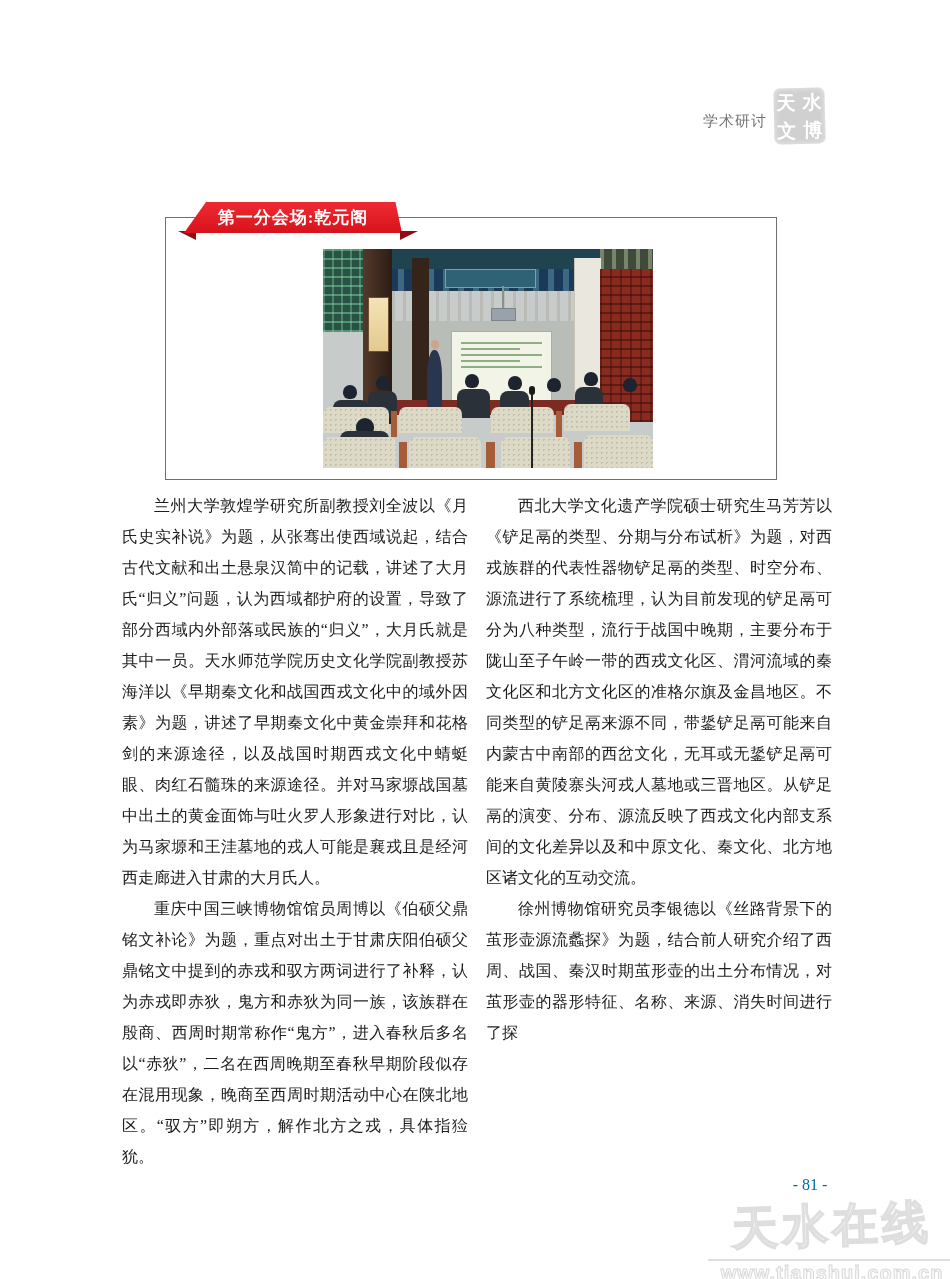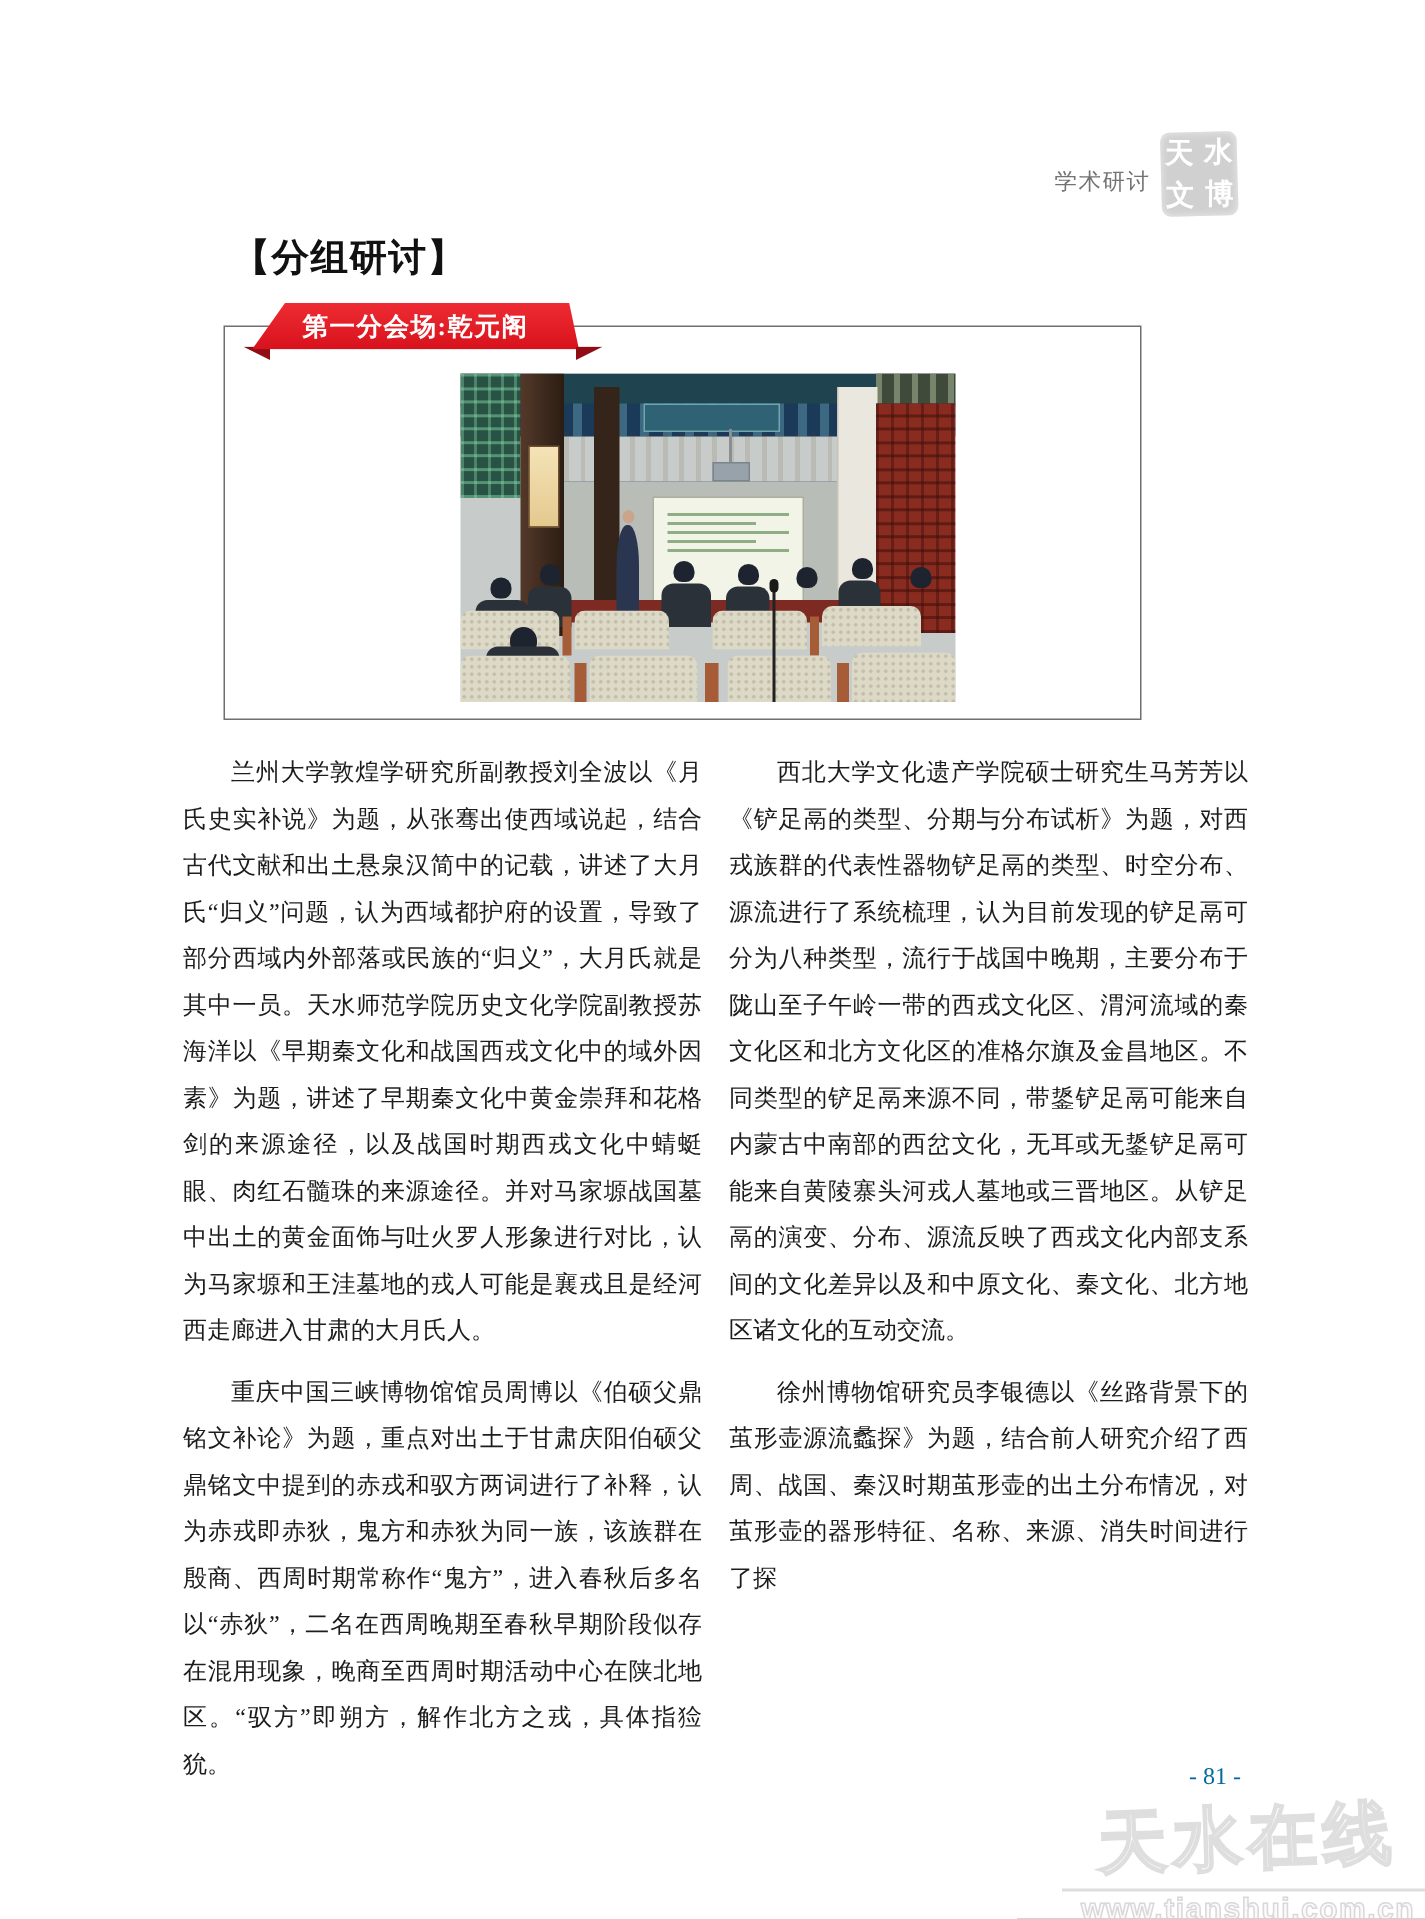--- a/index.html
+++ b/index.html
@@ -15,21 +15,21 @@
         grid-template-rows:1fr 1fr;align-items:center;justify-items:center;
         color:#ffffff;font-weight:bold;font-size:19px;line-height:1;
         box-shadow:inset 0 0 6px rgba(255,255,255,.6);}
   .seal span{transform:rotate(2deg);}
 
   
   .heading{position:absolute;left:155px;top:155px;margin:0;font-family:"Liberation Sans","DejaVu Sans",sans-serif;
         font-size:25px;font-weight:700;color:#111;letter-spacing:1px;}
 
   
-  .frame{position:absolute;left:149px;top:217px;width:610px;height:261px;border:1px solid #6f6f6f;background:#fff;}
+  .frame{position:absolute;left:165px;top:217px;width:610px;height:261px;border:1px solid #6f6f6f;background:#fff;}
 
   
   .banner{position:absolute;left:12px;top:-16px;width:242px;height:40px;}
   .banner-main{position:absolute;left:6px;top:0;width:218px;height:31px;
         background:linear-gradient(#ee2b33,#d8121c);
         clip-path:polygon(22px 0,97% 0,100% 100%,0 100%);
         color:#fff;font-weight:bold;font-size:17px;letter-spacing:1px;
         display:flex;align-items:center;justify-content:center;}
   .banner-wing{position:absolute;width:18px;height:9px;background:#8f0d13;}
   .banner-wing.left{left:0;top:29px;clip-path:polygon(0 0,100% 0,100% 100%);}
@@ -75,21 +75,21 @@
   .ph-wood{background:#a65c36;}
   .ph-mic-stand{left:63%;top:66%;width:2px;height:34%;background:#222;}
   .ph-mic-head{left:62.3%;top:62.5%;width:6px;height:9px;background:#1a1a1a;border-radius:3px;}
 
   
   .col{position:absolute;top:490px;width:346px;font-size:16px;line-height:31px;
         text-align:justify;text-justify:inter-ideograph;color:#1c1c1c;}
   .col.left{left:122px;}
   .col.right{left:486px;}
   .col p{margin:0;}
-  .col p.indent{text-indent:2em;margin-top:10px;}
+  .col p.indent{text-indent:2em;}
 
   
   .pageno{position:absolute;left:770px;top:1176px;width:80px;text-align:center;font-size:16px;color:#0369a1;}
 
   
   .watermark{position:absolute;right:-12px;bottom:-6px;width:260px;text-align:center;pointer-events:none;}
   .wm-title{font-family:"Liberation Sans","DejaVu Sans",sans-serif;font-weight:bold;font-size:46px;
         color:rgba(235,235,235,.25);-webkit-text-stroke:1.5px #dedede;letter-spacing:4px;transform:rotate(-2deg);}
   .wm-line{height:0;border-top:2px solid #dedede;margin:2px 6px 1px 6px;}
   .wm-url{font-family:"Liberation Sans","DejaVu Sans",sans-serif;font-weight:bold;font-size:20px;
@@ -101,21 +101,20 @@
 <div class="page">
 
   <span class="section-label">学术研讨</span>
   <div class="seal">
     <span>天</span>
     <span>水</span>
     <span>文</span>
     <span>博</span>
   </div>
 
-  <h1 class="heading">【分组研讨】</h1>
 
   <div class="frame">
 
     <div class="banner">
       <div class="banner-wing left"></div>
       <div class="banner-main">第一分会场:乾元阁</div>
       <div class="banner-wing right"></div>
     </div>
 
     <div class="photo">

